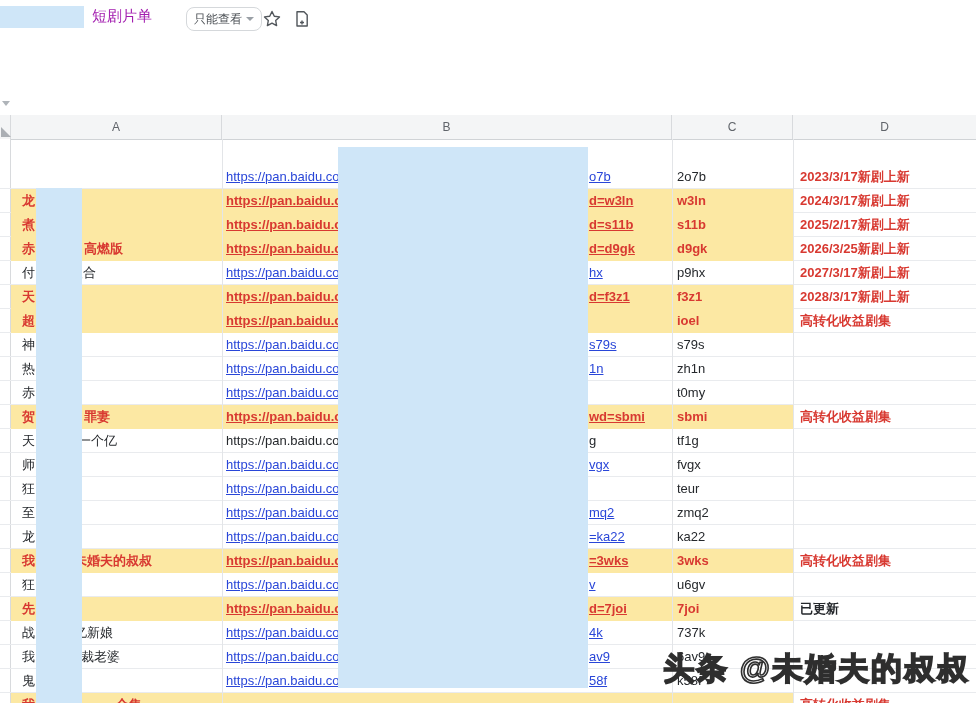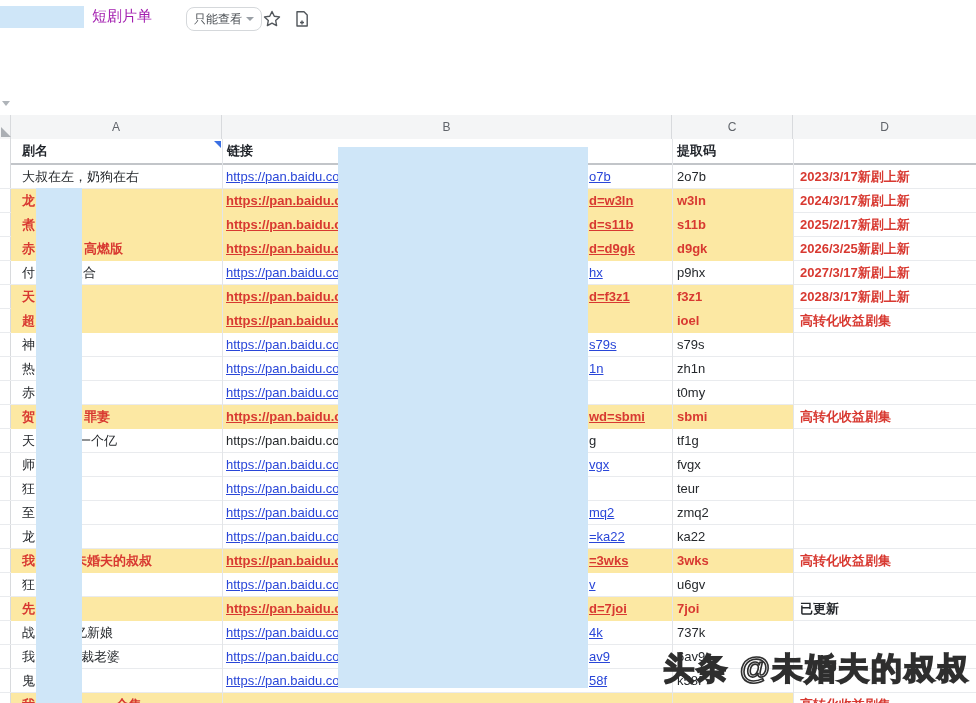--- a/index.html
+++ b/index.html
@@ -254,32 +254,25 @@
   <div class="ch" style="left:11px;width:211px;">A</div>
   <div class="ch" style="left:222px;width:450px;">B</div>
   <div class="ch" style="left:672px;width:121px;">C</div>
   <div class="ch" style="left:793px;width:183px;border-right:none;">D</div>
 </div>
 <div class="corner"></div>
 <div class="corner-tri"></div>
 <div class="rowstrip"></div>
 
 <div class="rows">
-  <div class="header-row">
-    <span class="hcell" style="left:11px;">剧名</span>
-    <span class="hcell" style="left:216px;">链接</span>
-    <span class="hcell" style="left:666px;">提取码</span>
-    <div class="comment-tri"></div>
-  </div>
 <div class="row" style="top: 165px;">
     <div class="cell ca"></div>
     <div class="cell cb"></div>
     <div class="cell cc"></div>
     <div class="cell cd"></div>
-    <span class="name">大叔在左，奶狗在右</span>
     <span class="frag" style="left: 84px;"></span>
     <span class="link lk-blue">https://pan.baidu.co</span>
     <span class="lsuf lk-blue">o7b</span>
     <span class="code">2o7b</span>
     <span class="note">2023/3/17新剧上新</span>
   </div>
     <div class="row hl" style="top: 189px;">
     <div class="cell ca"></div>
     <div class="cell cb"></div>
     <div class="cell cc"></div>

